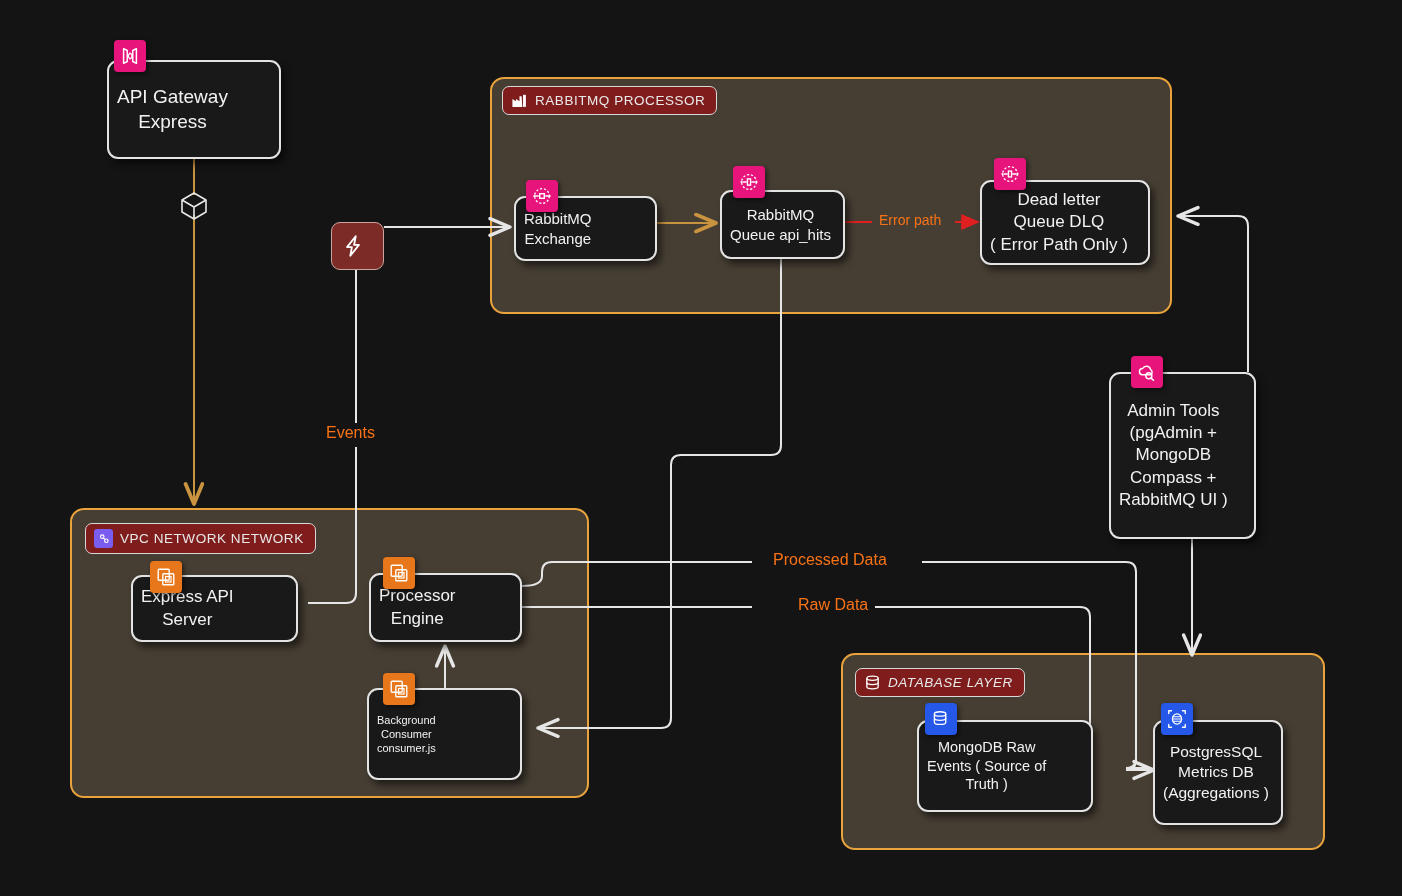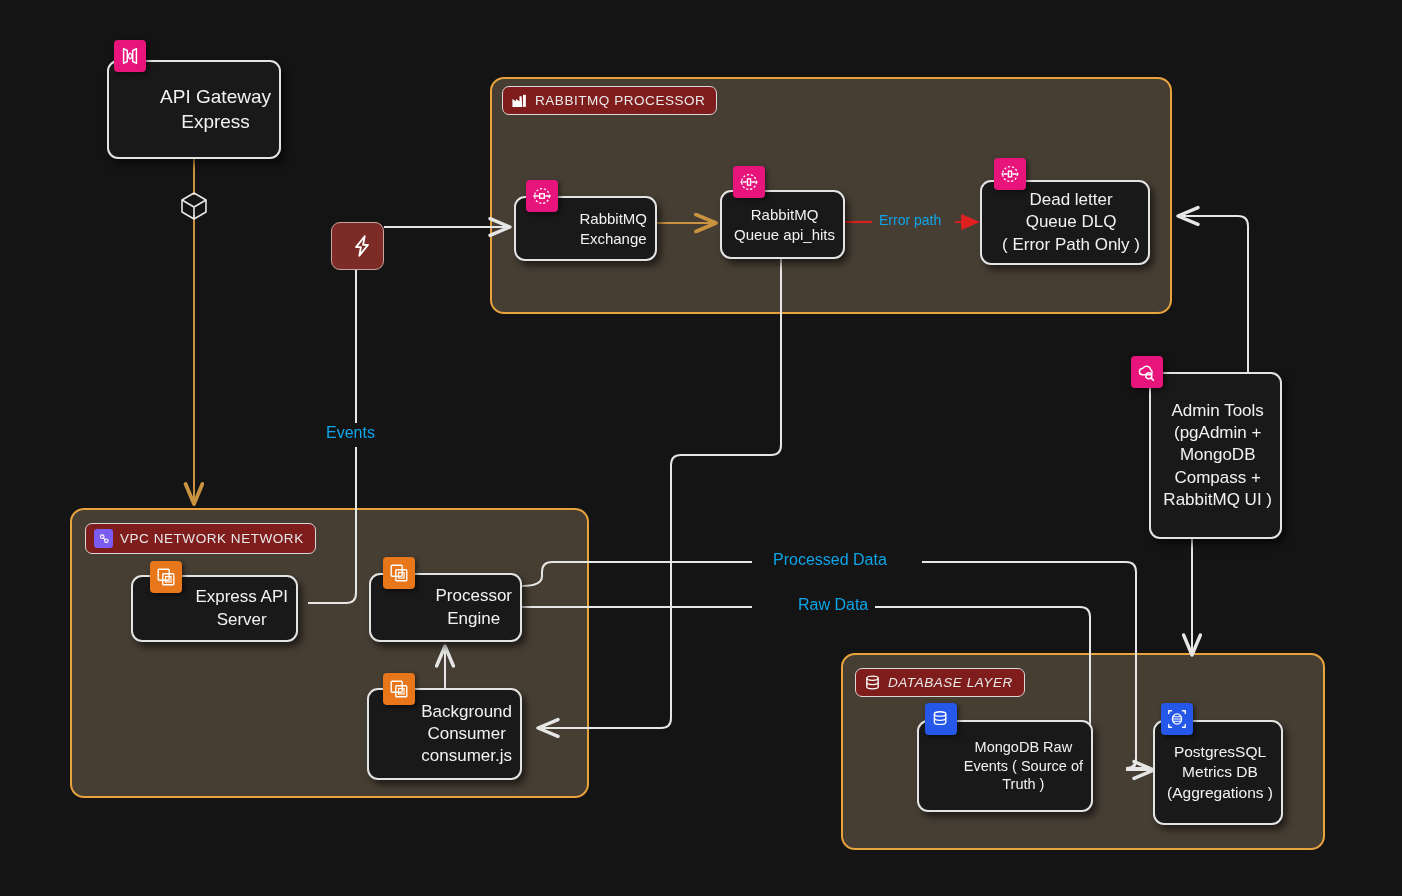--- a/index.html
+++ b/index.html
@@ -8,29 +8,29 @@
 
   svg.edges{position:absolute;left:0;top:0;width:1402px;height:896px;pointer-events:none;}
 
   .group{position:absolute;border:2px solid #e8a33d;border-radius:14px;background:#463e33;box-sizing:border-box;}
   .group-header{position:absolute;display:flex;align-items:center;gap:7px;
       background:#7f1d1d;border:1.5px solid #d8d8d8;border-radius:7px;
       padding:5px 11px 5px 8px;color:#e9e9e9;font-size:13.5px;letter-spacing:.55px;white-space:nowrap;}
   .group-header .gicon{width:17px;height:17px;display:block;flex:none;}
 
   .node{position:absolute;box-sizing:border-box;background:#191919;border:2px solid #e3e3e3;
-      border-radius:11px;color:#f2f2f2;display:flex;align-items:center;justify-content:flex-end;
+      border-radius:11px;color:#f2f2f2;display:flex;align-items:center;justify-content:flex-start;
       text-align:center;line-height:1.30;box-shadow:4px 5px 7px rgba(0,0,0,.55);padding:19px 8px;}
   .node .ntext{white-space:pre-line;}
 
   .badge{position:absolute;width:32px;height:32px;border-radius:4px;display:flex;
       align-items:center;justify-content:center;z-index:6;box-shadow:2px 2px 5px rgba(0,0,0,.5);}
   .badge svg{width:22px;height:22px;display:block;}
 
-  .elabel{position:absolute;color:#0ea5e9;background:#141414;padding:0 7px;
+  .elabel{position:absolute;color:#f97316;background:#141414;padding:0 7px;
       font-size:15px;white-space:nowrap;z-index:4;}
 </style>
 </head>
 <body>
 
 <div id="canvas">
 
   <div class="group" id="g-rmq" style="left:490px;top:77px;width:682px;height:237px;"></div>
   <div class="group" id="g-vpc" style="left:70px;top:508px;width:519px;height:290px;"></div>
   <div class="group" id="g-db" style="left:841px;top:653px;width:484px;height:197px;"></div>
@@ -181,21 +181,21 @@
 ( Error Path Only )</span>
   </div>
 
   <div class="badge" style="left:1131px;top:356px;background:#e7157b;">
     <svg viewBox="0 0 24 24">
       <path d="M7 15a3.4 3.4 0 0 1 .3-6.8 4.6 4.6 0 0 1 8.6 1.2A3.2 3.2 0 0 1 16 15z" fill="none" stroke="#fff" stroke-width="1.5" stroke-linejoin="round"></path>
       <circle cx="14" cy="16" r="3.3" fill="none" stroke="#fff" stroke-width="1.6"></circle>
       <path d="M16.4 18.4 L19 21" stroke="#fff" stroke-width="1.8" stroke-linecap="round"></path>
     </svg>
   </div>
-  <div class="node" style="left:1109px;top:372px;width:133px;height:167px;font-size:17px;margin-left:40px;">
+  <div class="node" style="left:1109px;top:372px;width:147px;height:167px;font-size:17px;">
     <span class="ntext">Admin Tools
 (pgAdmin +
 MongoDB
 Compass +
 RabbitMQ UI )</span>
   </div>
 
   <div class="badge" style="left:150px;top:561px;background:#e8761a;">
     <svg viewBox="0 0 24 24">
       <rect x="3.5" y="3.5" width="12" height="12" rx="1" fill="none" stroke="#fff" stroke-width="1.5"></rect>
@@ -220,21 +220,21 @@
 Engine</span>
   </div>
 
   <div class="badge" style="left:383px;top:673px;background:#e8761a;">
     <svg viewBox="0 0 24 24">
       <rect x="3.5" y="3.5" width="12" height="12" rx="1" fill="none" stroke="#fff" stroke-width="1.5"></rect>
       <rect x="8.5" y="8.5" width="12" height="12" rx="1" fill="none" stroke="#fff" stroke-width="1.5"></rect>
       <rect x="11.5" y="11.5" width="6" height="6" fill="none" stroke="#fff" stroke-width="1.3"></rect>
     </svg>
   </div>
-  <div class="node" style="left:367px;top:688px;width:155px;height:92px;font-size:17px;">
+  <div class="node" style="left:367px;top:688px;width:155px;height:92px;font-size:11px;">
     <span class="ntext">Background
 Consumer
 consumer.js</span>
   </div>
 
   <div class="badge" style="left:925px;top:703px;background:#2557e8;">
     <svg viewBox="0 0 24 24">
       <ellipse cx="11" cy="6.5" rx="6.2" ry="2.4" fill="none" stroke="#fff" stroke-width="1.5"></ellipse>
       <path d="M4.8 6.5v9c0 1.3 2.8 2.4 6.2 2.4s6.2-1.1 6.2-2.4v-9" fill="none" stroke="#fff" stroke-width="1.5"></path>
       <path d="M4.8 11c0 1.3 2.8 2.4 6.2 2.4s6.2-1.1 6.2-2.4" fill="none" stroke="#fff" stroke-width="1.4"></path>

